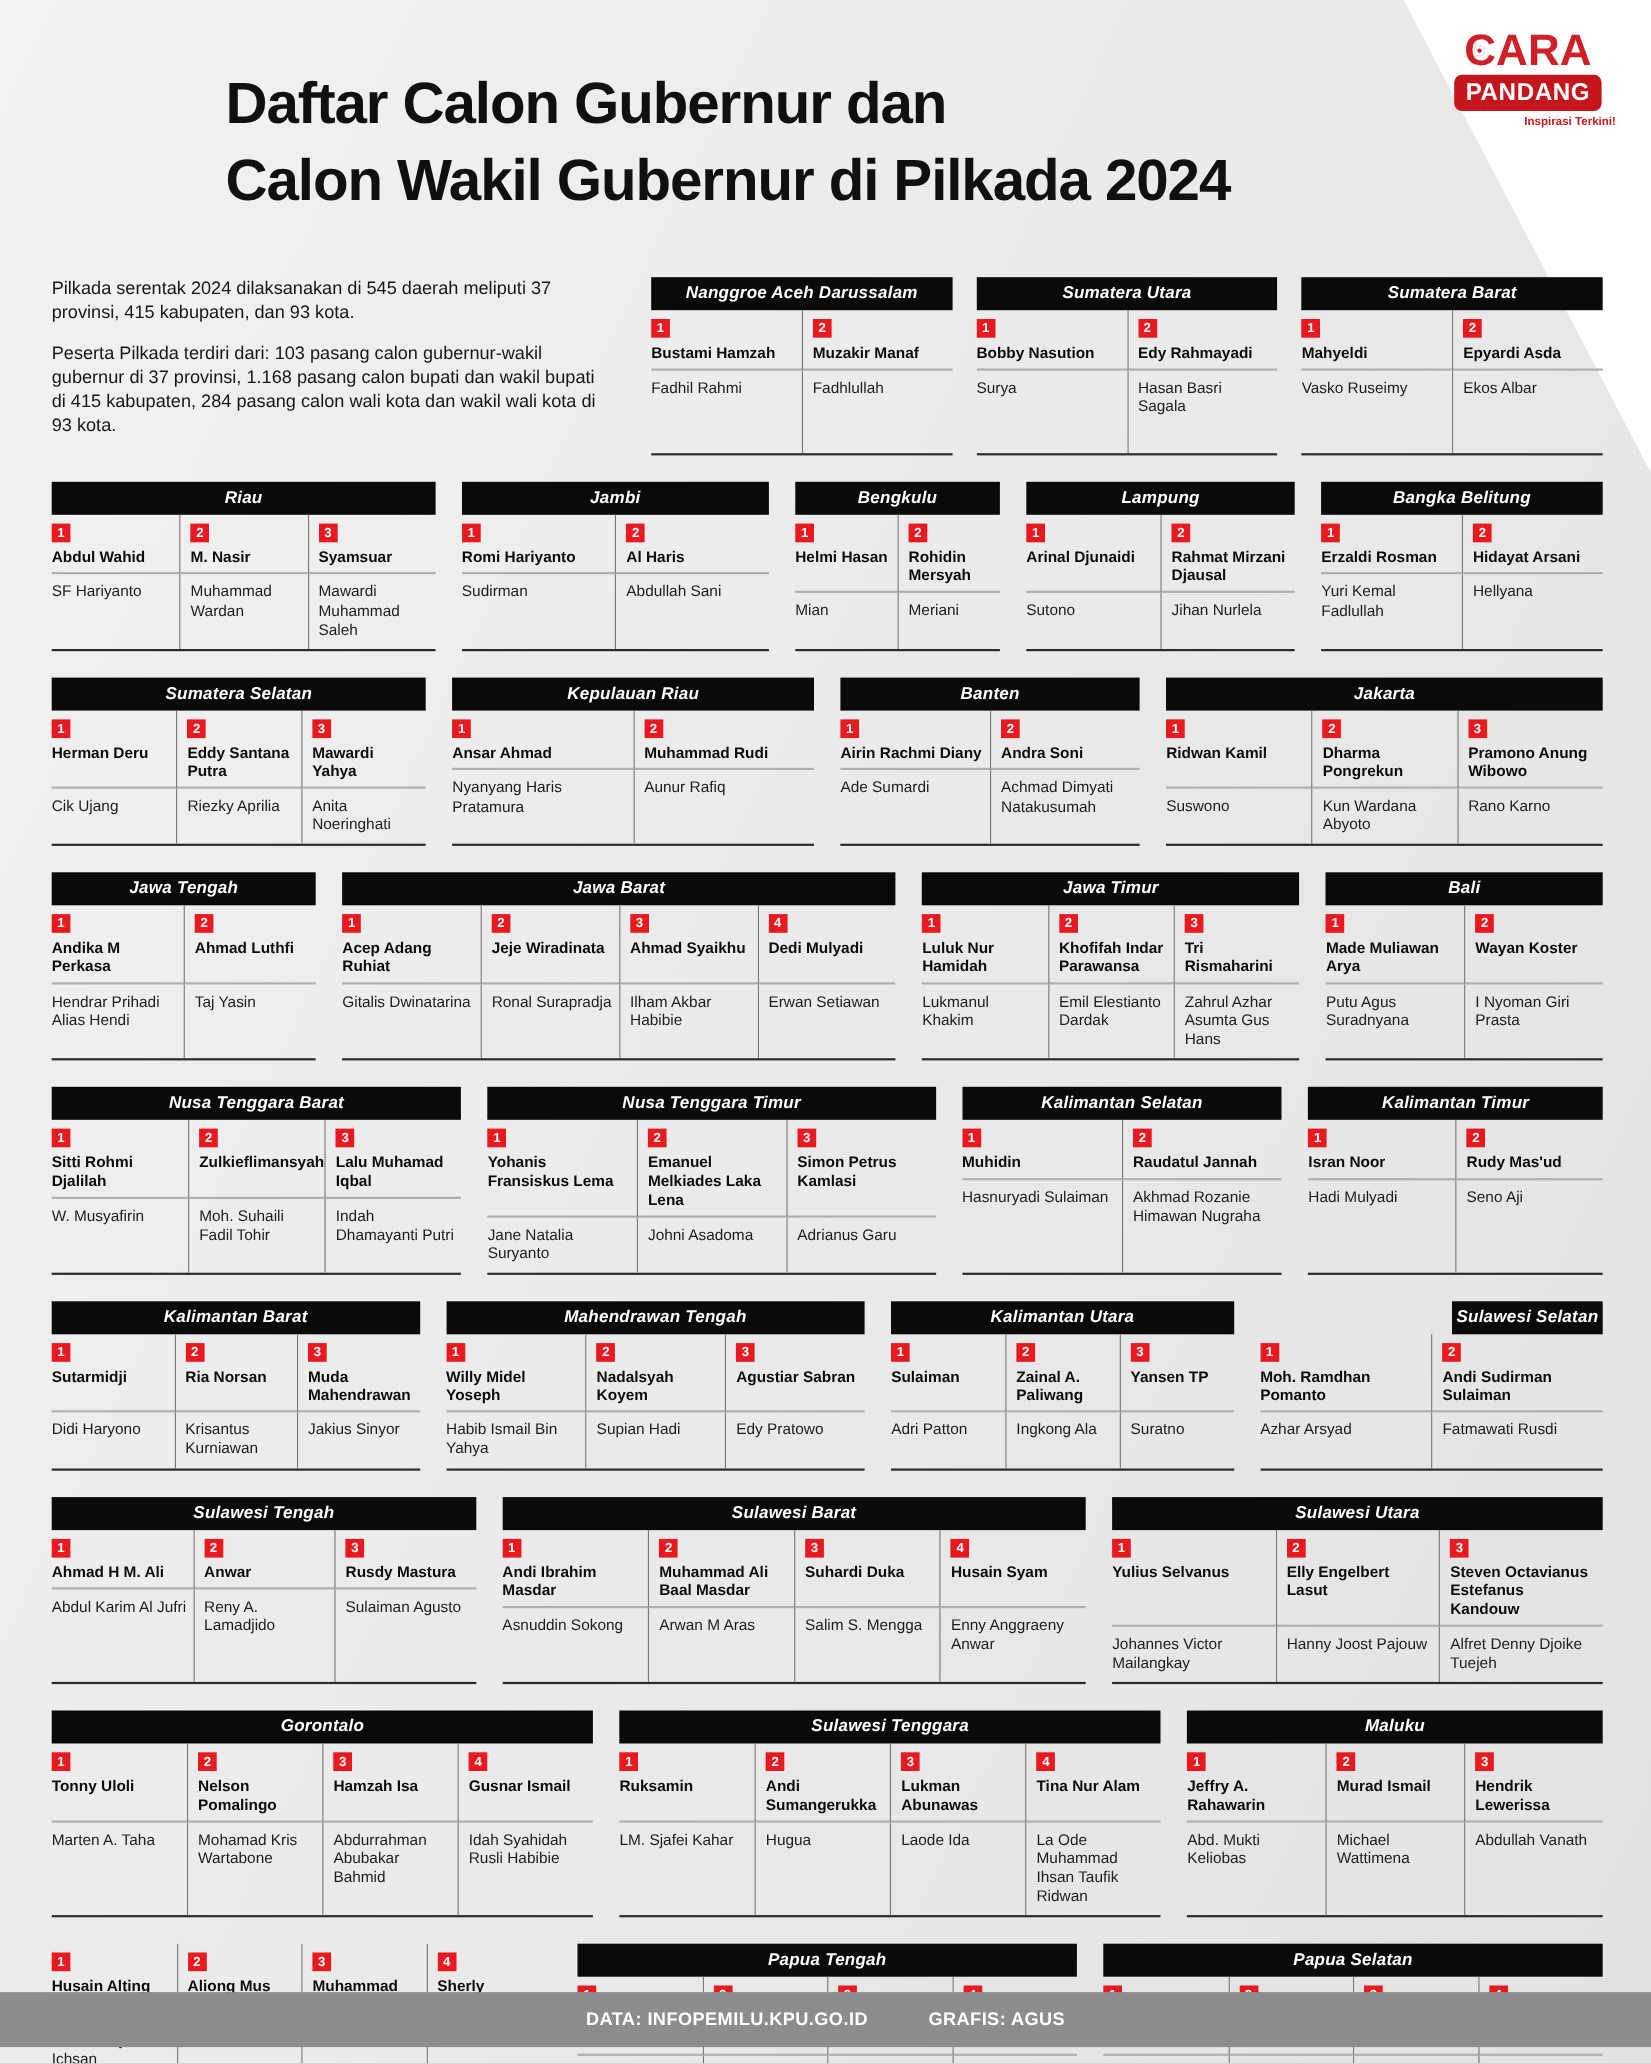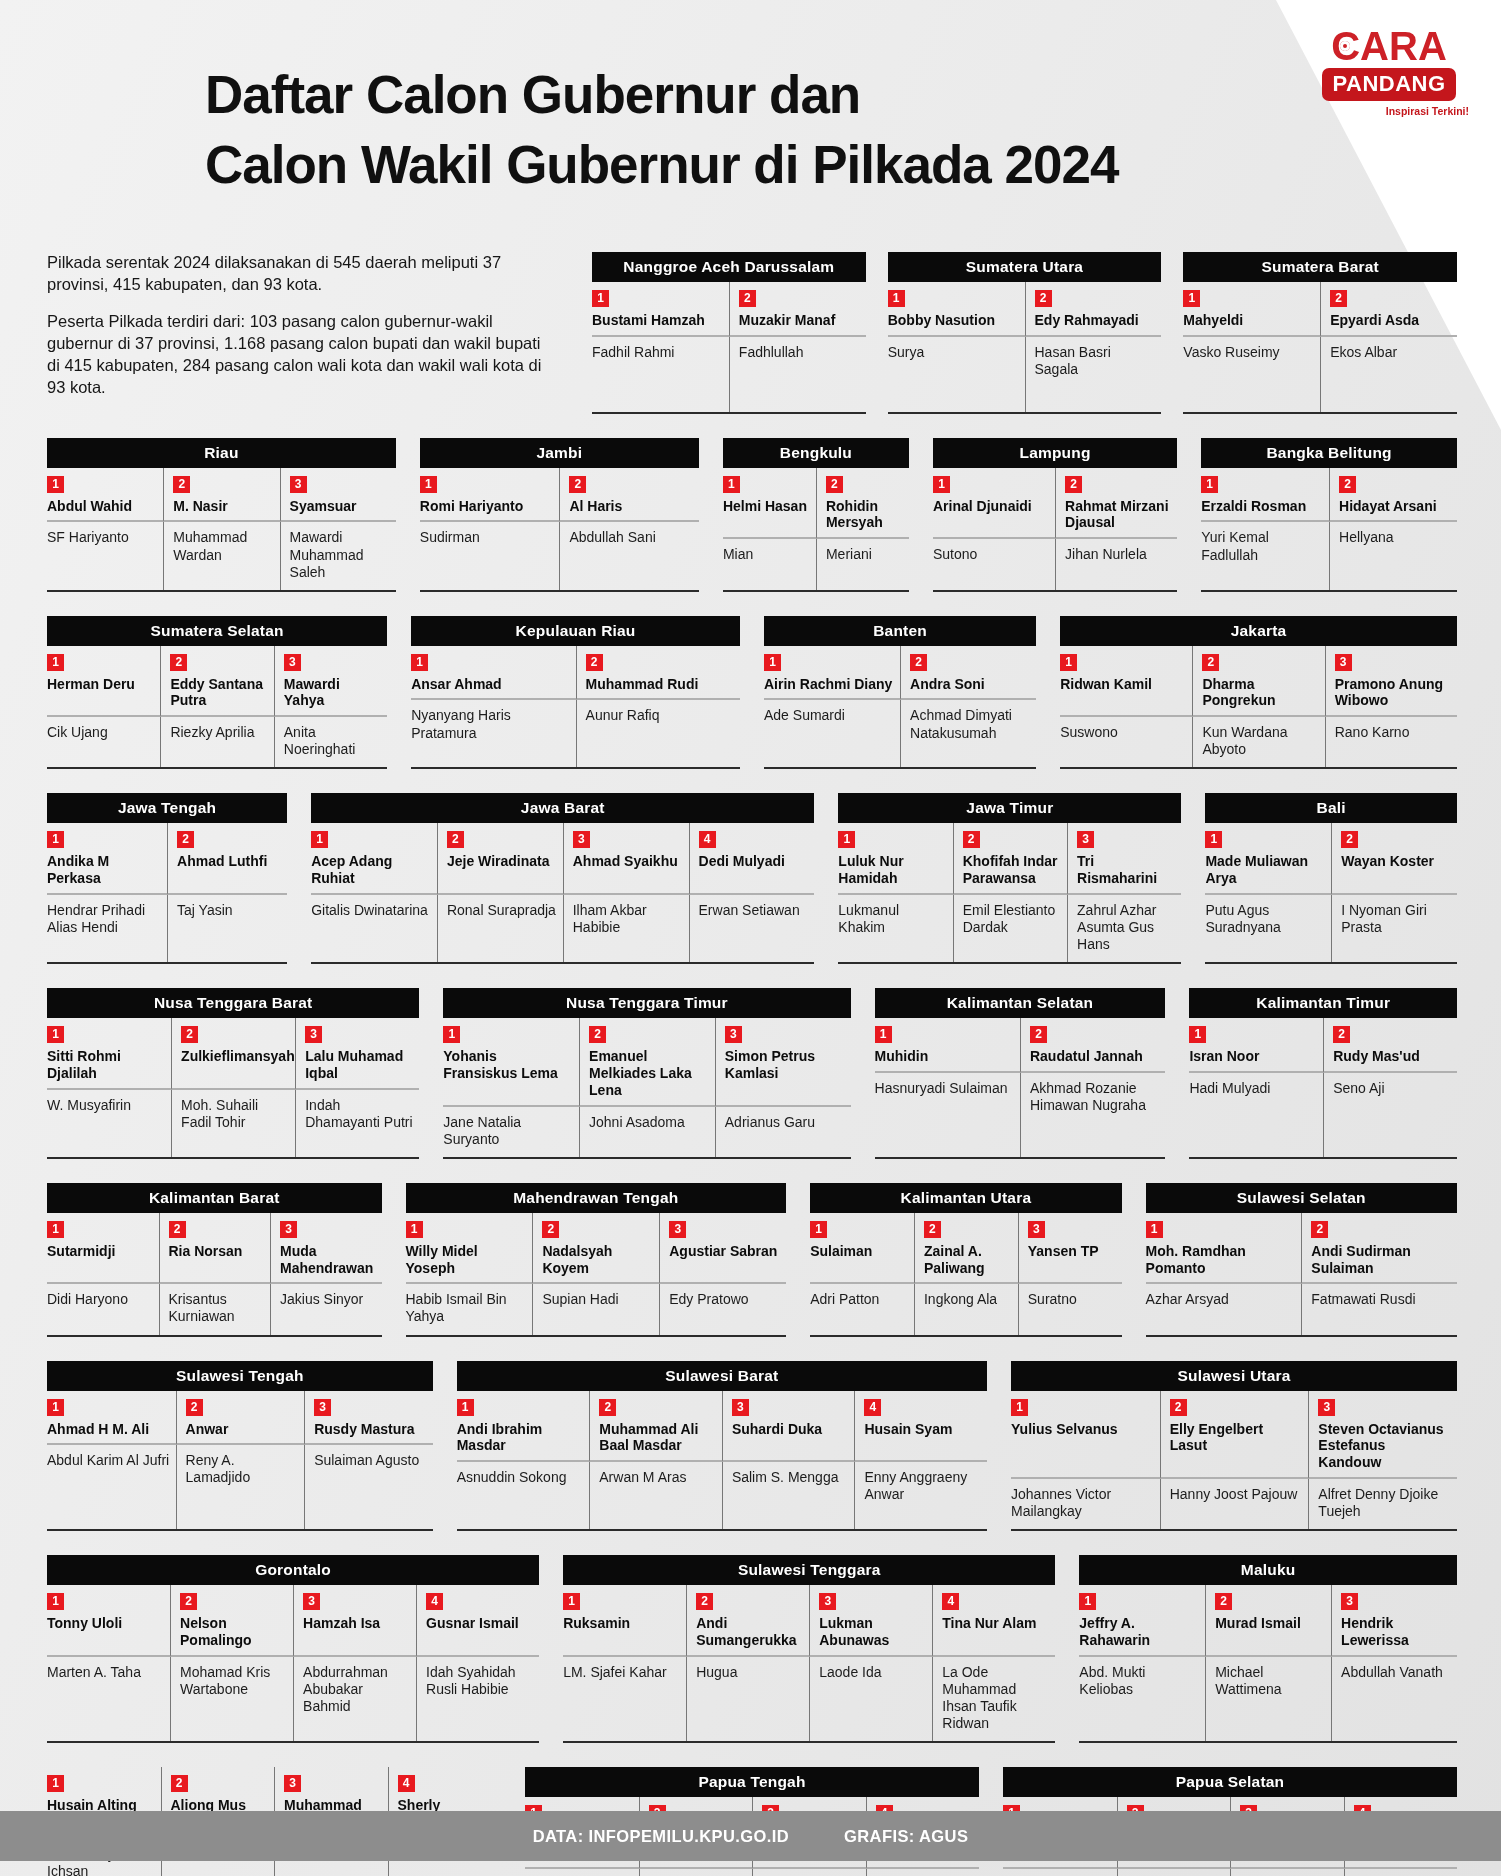--- a/index.html
+++ b/index.html
@@ -29,21 +29,21 @@
   
   .main{position:absolute;left:47px;right:44px;top:252px;}
   .row1{display:flex;align-items:stretch;}
   .intro{flex:0 0 545px;padding-right:48px;box-sizing:border-box;}
   .intro p{margin:0 0 15px 0;font-size:16.5px;line-height:1.33;color:#161616;}
   .row1-tables{flex:1;display:flex;gap:22px;align-items:stretch;}
   .prov-row{display:flex;gap:24px;margin-top:24px;align-items:stretch;}
   
   .prov{display:flex;flex-direction:column;flex-shrink:1;flex-basis:0;min-width:0;}
   .prov-header{background:#0a0a0a;color:#ffffff;font-weight:bold;font-size:15.5px;text-align:center;
-               padding:6px 4px;letter-spacing:.2px;white-space:nowrap;overflow:hidden;}
+               padding:6px 4px;letter-spacing:.2px;white-space:nowrap;overflow:hidden;font-style:italic;}
   .prov-body{flex:1;display:grid;grid-template-rows:auto 1fr;border-bottom:2px solid #2b2b2b;}
   .cell{min-width:0;}
   .cell-head{min-height:54px;padding:8px 6px 6px 0;border-bottom:2px solid #b0b0b0;box-sizing:border-box;}
   .cell-wakil{min-height:46px;padding:7px 6px 9px 0;font-size:14px;color:#1c1c1c;line-height:1.22;box-sizing:border-box;}
   .cell.notfirst{border-left:1px solid #777;padding-left:9px;}
   .badge{display:block;width:17px;height:17px;background:#e8191f;color:#fff;font-weight:bold;font-size:12px;
          line-height:17px;text-align:center;margin-bottom:5px;}
   .gub{font-weight:bold;font-size:14px;color:#0c0c0c;line-height:1.2;}
   
   .footer{position:absolute;left:0;right:0;bottom:15px;height:50px;background:#8d8d8d;display:flex;
@@ -483,21 +483,21 @@
               </div>
               <div class="cell cell-head notfirst">
                 <span class="badge">3</span>
                 <div class="gub">Yansen TP</div>
               </div>
               <div class="cell cell-wakil">Adri Patton</div>
               <div class="cell cell-wakil notfirst">Ingkong Ala</div>
               <div class="cell cell-wakil notfirst">Suratno</div>
             </div>
           </div>
-          <div class="prov" style="flex-grow: 2.7;">
+          <div class="prov" style="flex-grow: 2.7; align-items: flex-end;">
             <div class="prov-header">Sulawesi Selatan</div>
             <div class="prov-body" style="grid-template-columns: repeat(2, 1fr);">
               <div class="cell cell-head">
                 <span class="badge">1</span>
                 <div class="gub">Moh. Ramdhan Pomanto</div>
               </div>
               <div class="cell cell-head notfirst">
                 <span class="badge">2</span>
                 <div class="gub">Andi Sudirman Sulaiman</div>
               </div>

